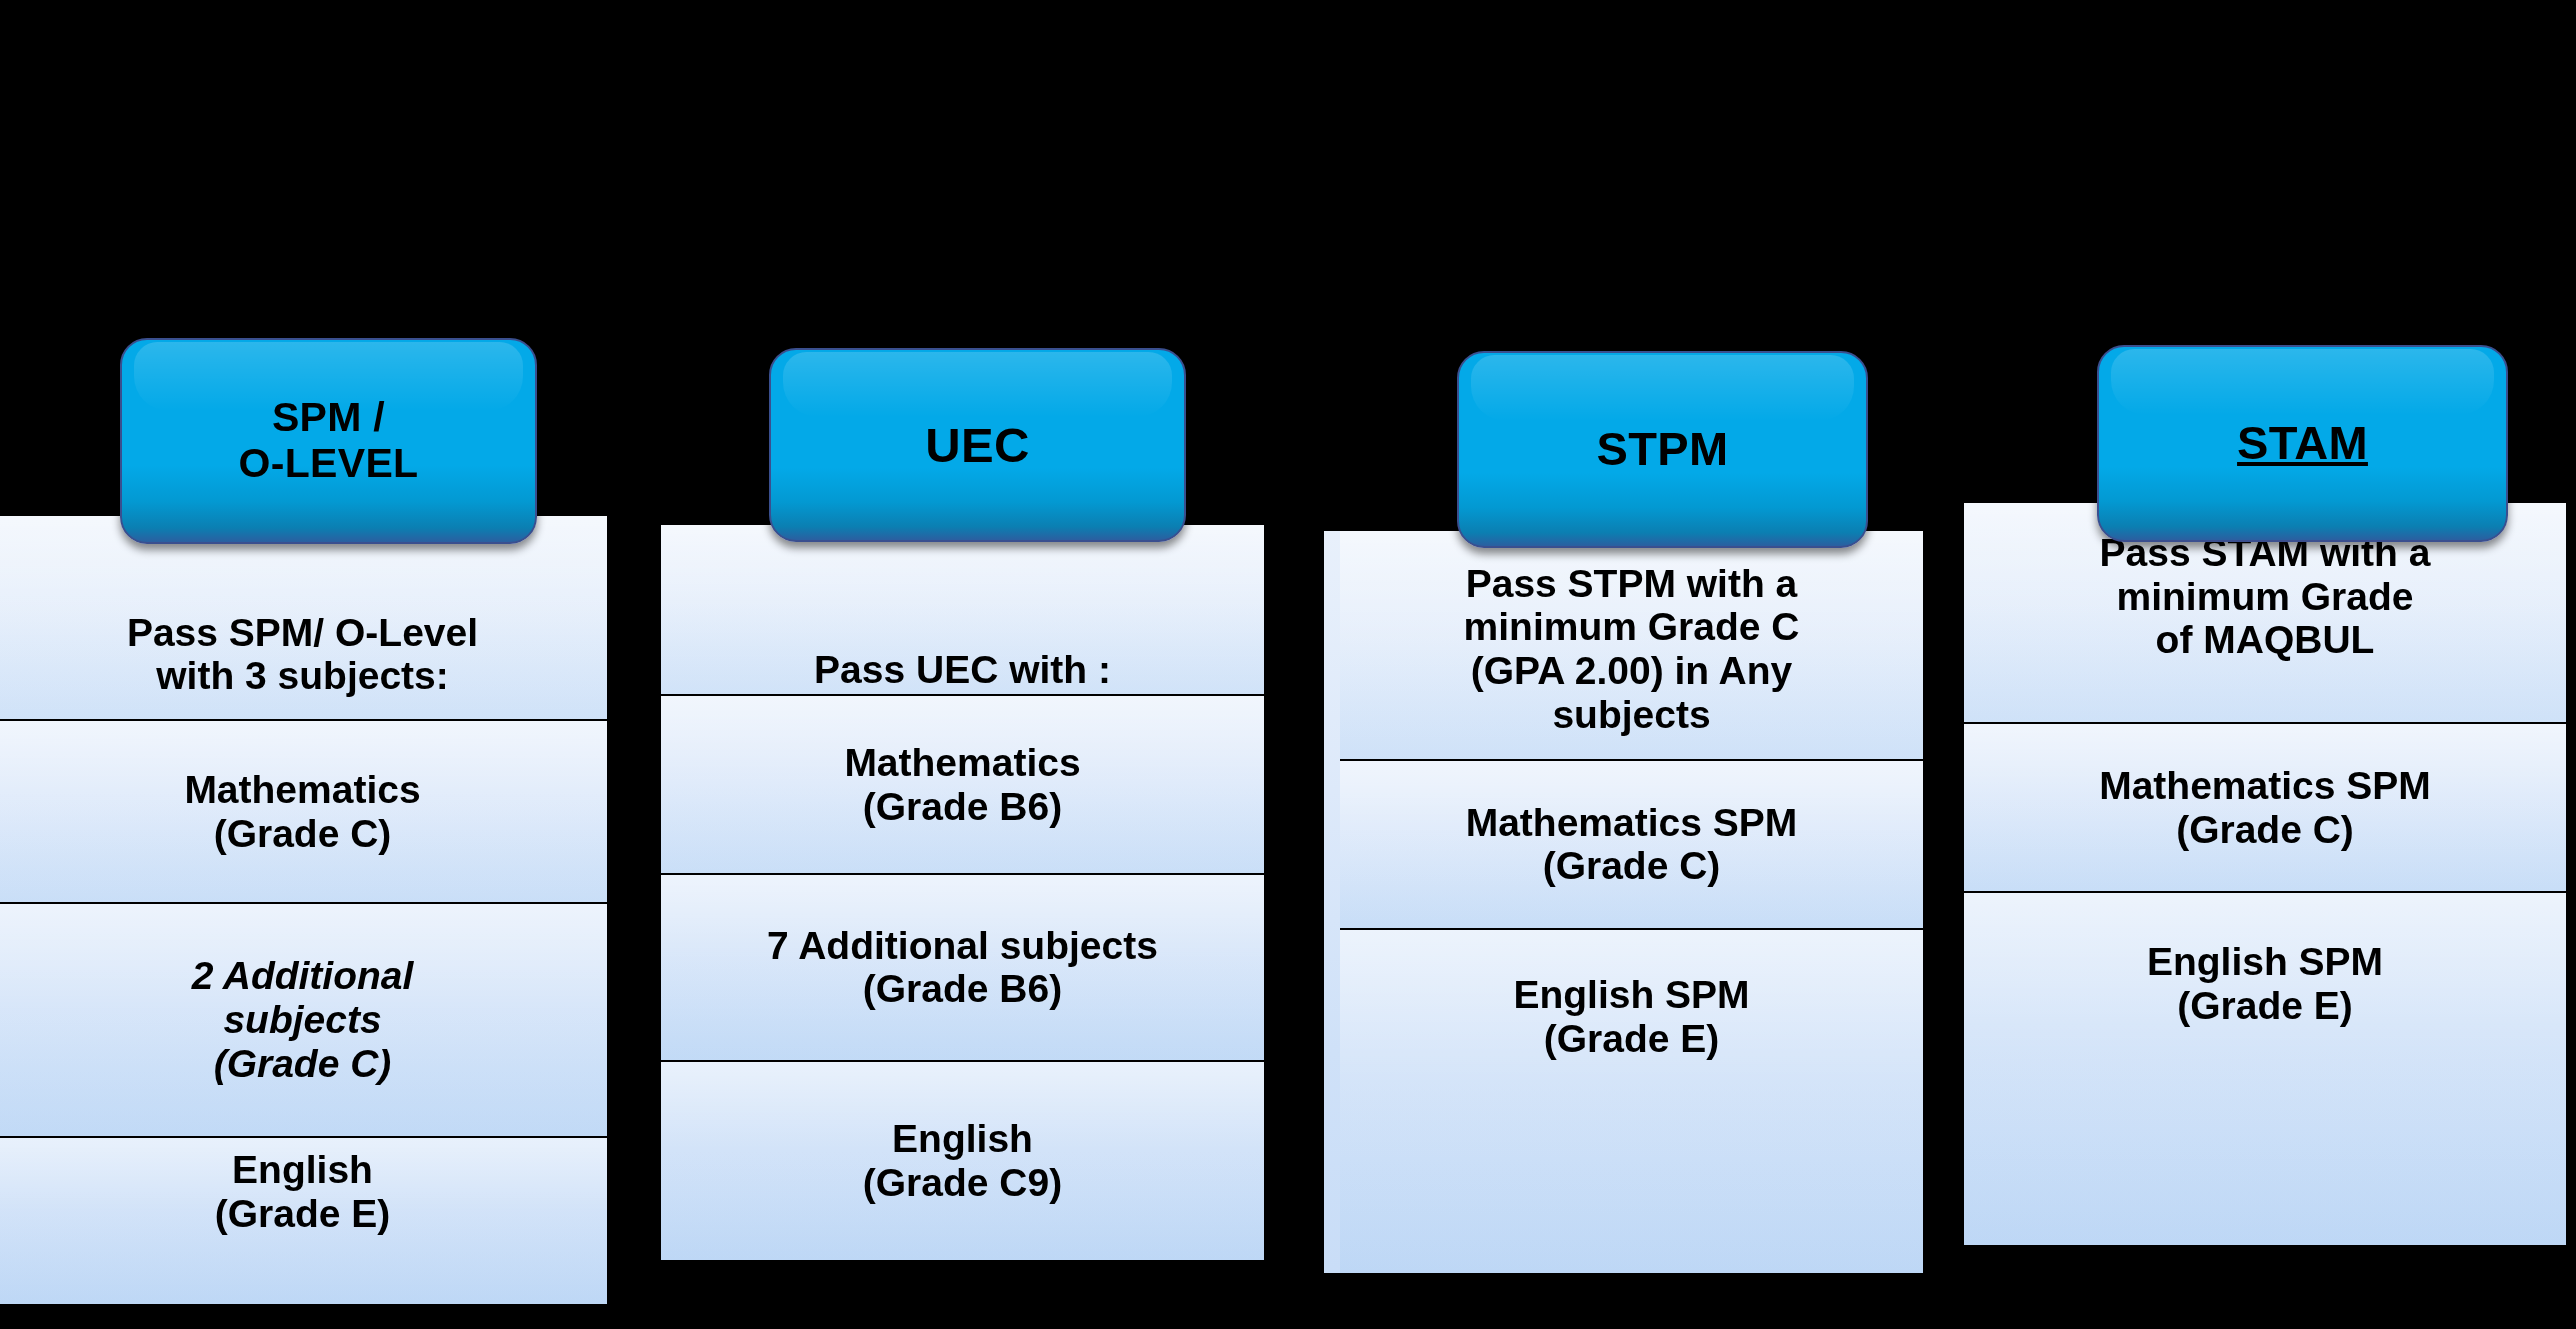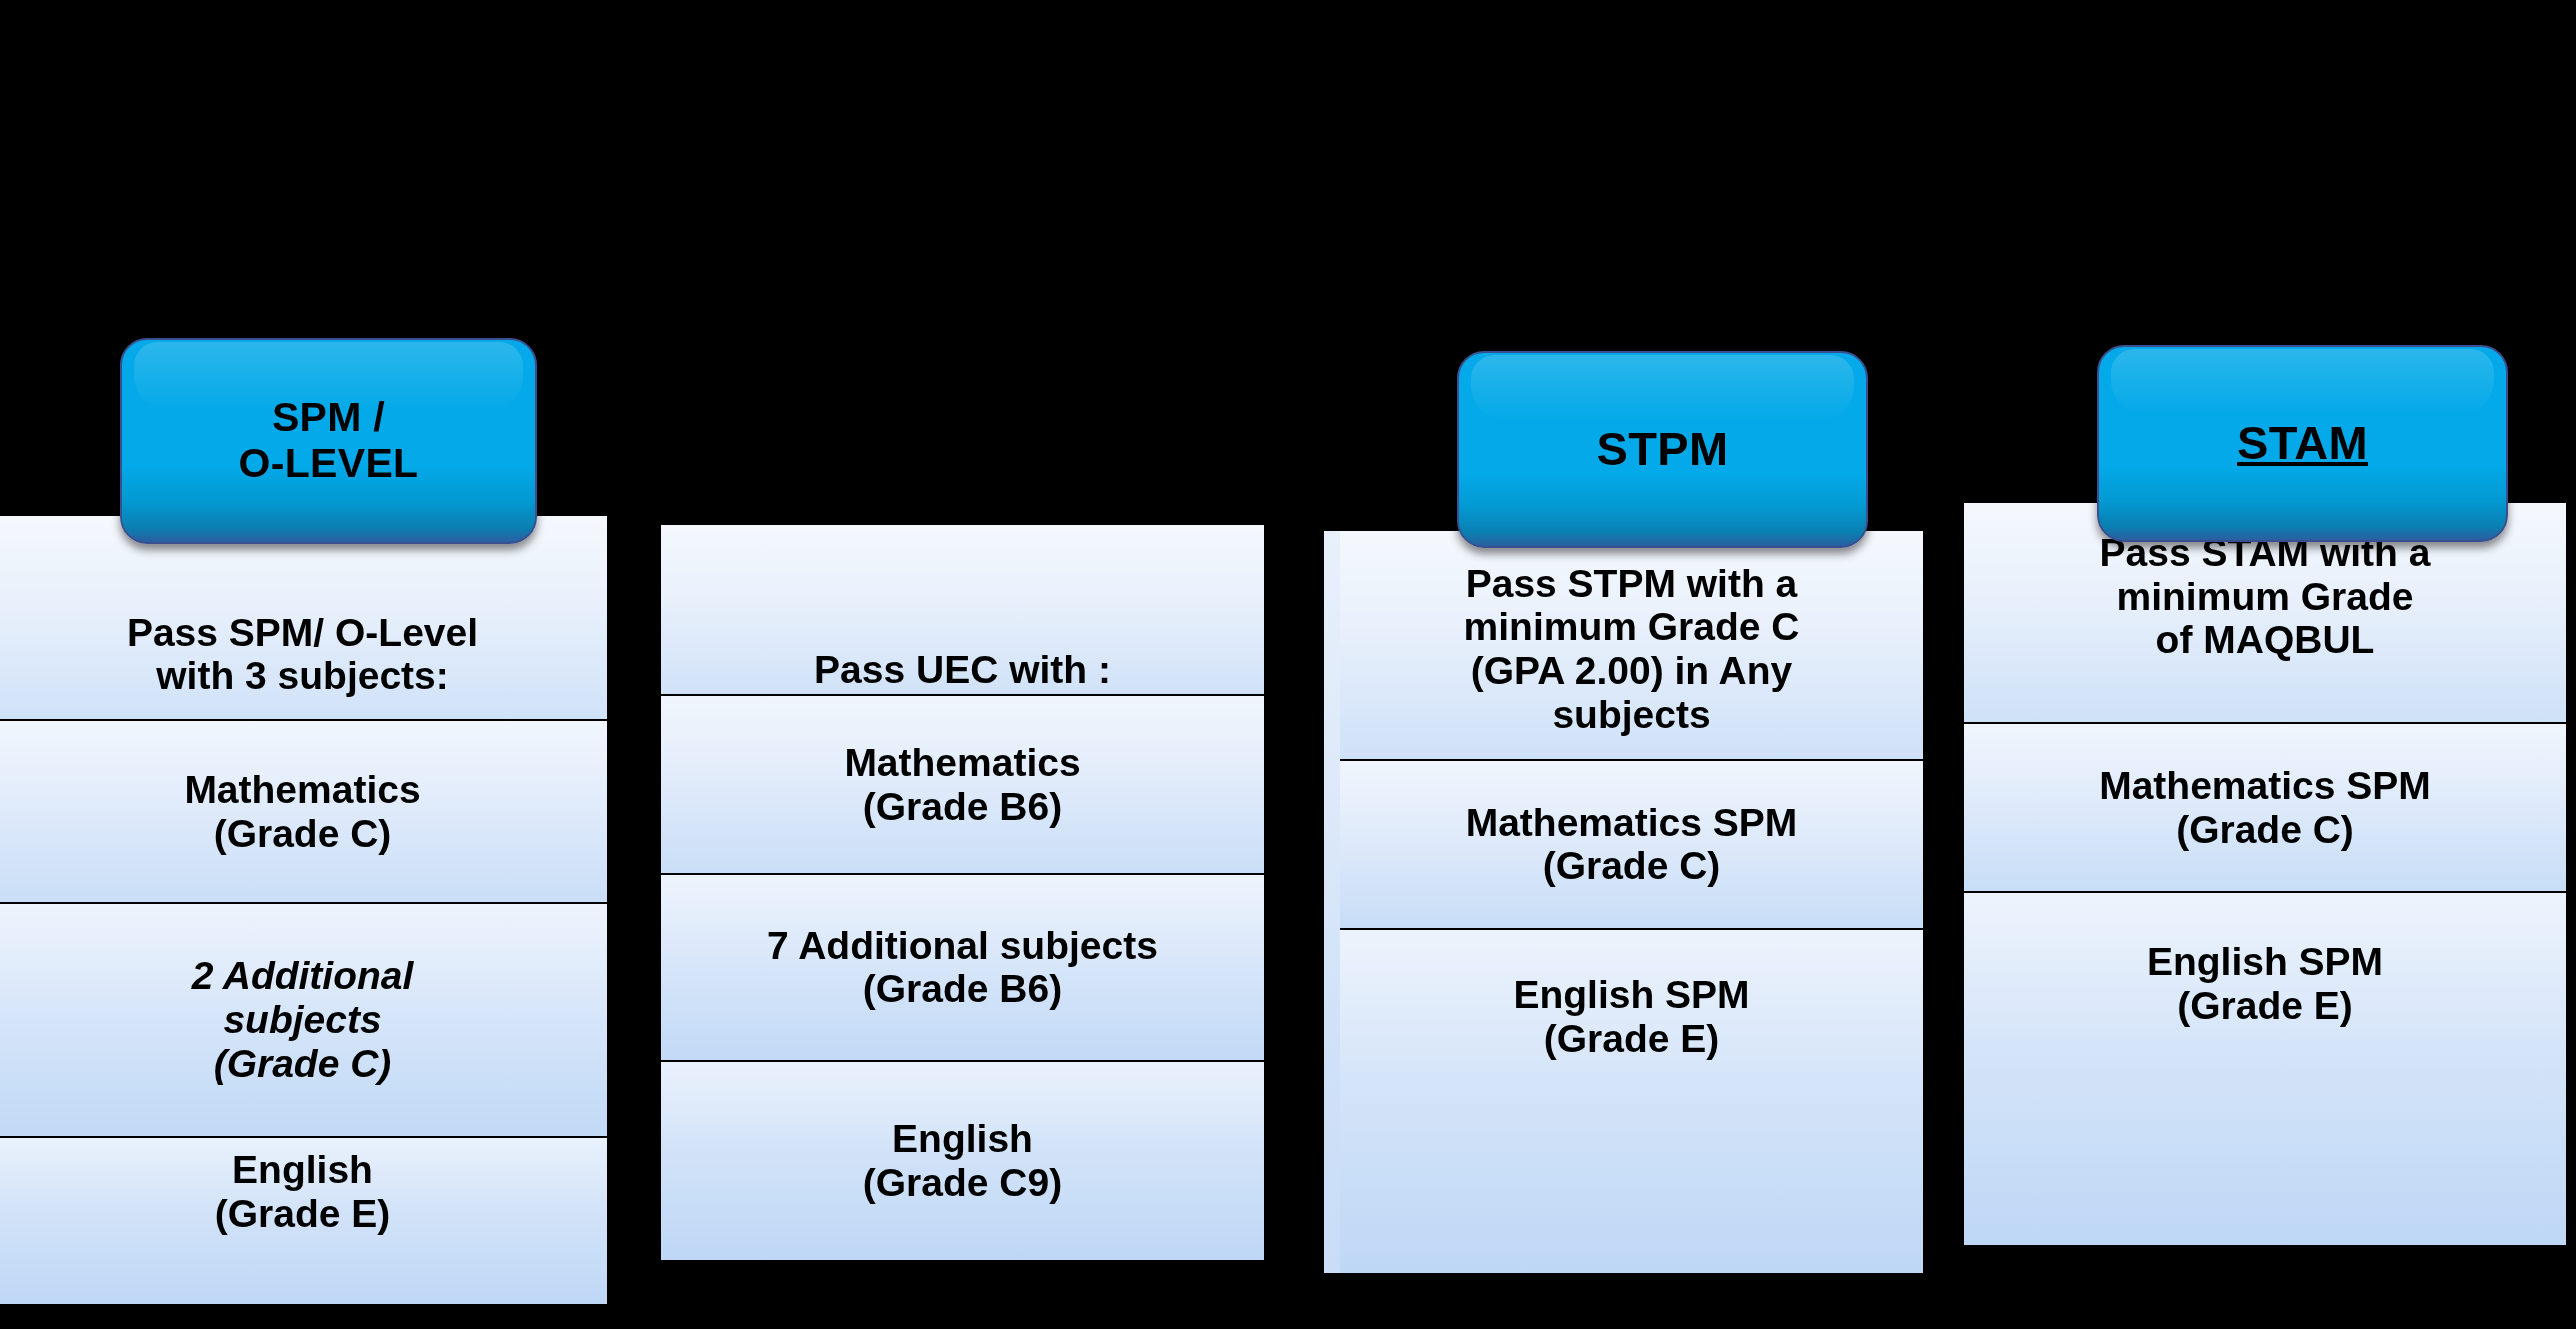--- a/index.html
+++ b/index.html
@@ -116,20 +116,23 @@
     </div>
     <div class="row">
       <span class="txt">7 Additional subjects
 (Grade B6)</span>
     </div>
     <div class="row">
       <span class="txt">English
 (Grade C9)</span>
     </div>
   </div>
+  <div class="pill" id="pill-uec">
+    <span class="ptxt">UEC</span>
+  </div>
 
   <div class="col" id="col-stpm">
     <div class="row">
       <span class="txt">Pass STPM with a
 minimum Grade C
 (GPA 2.00) in Any
 subjects</span>
     </div>
     <div class="row">
       <span class="txt">Mathematics SPM

